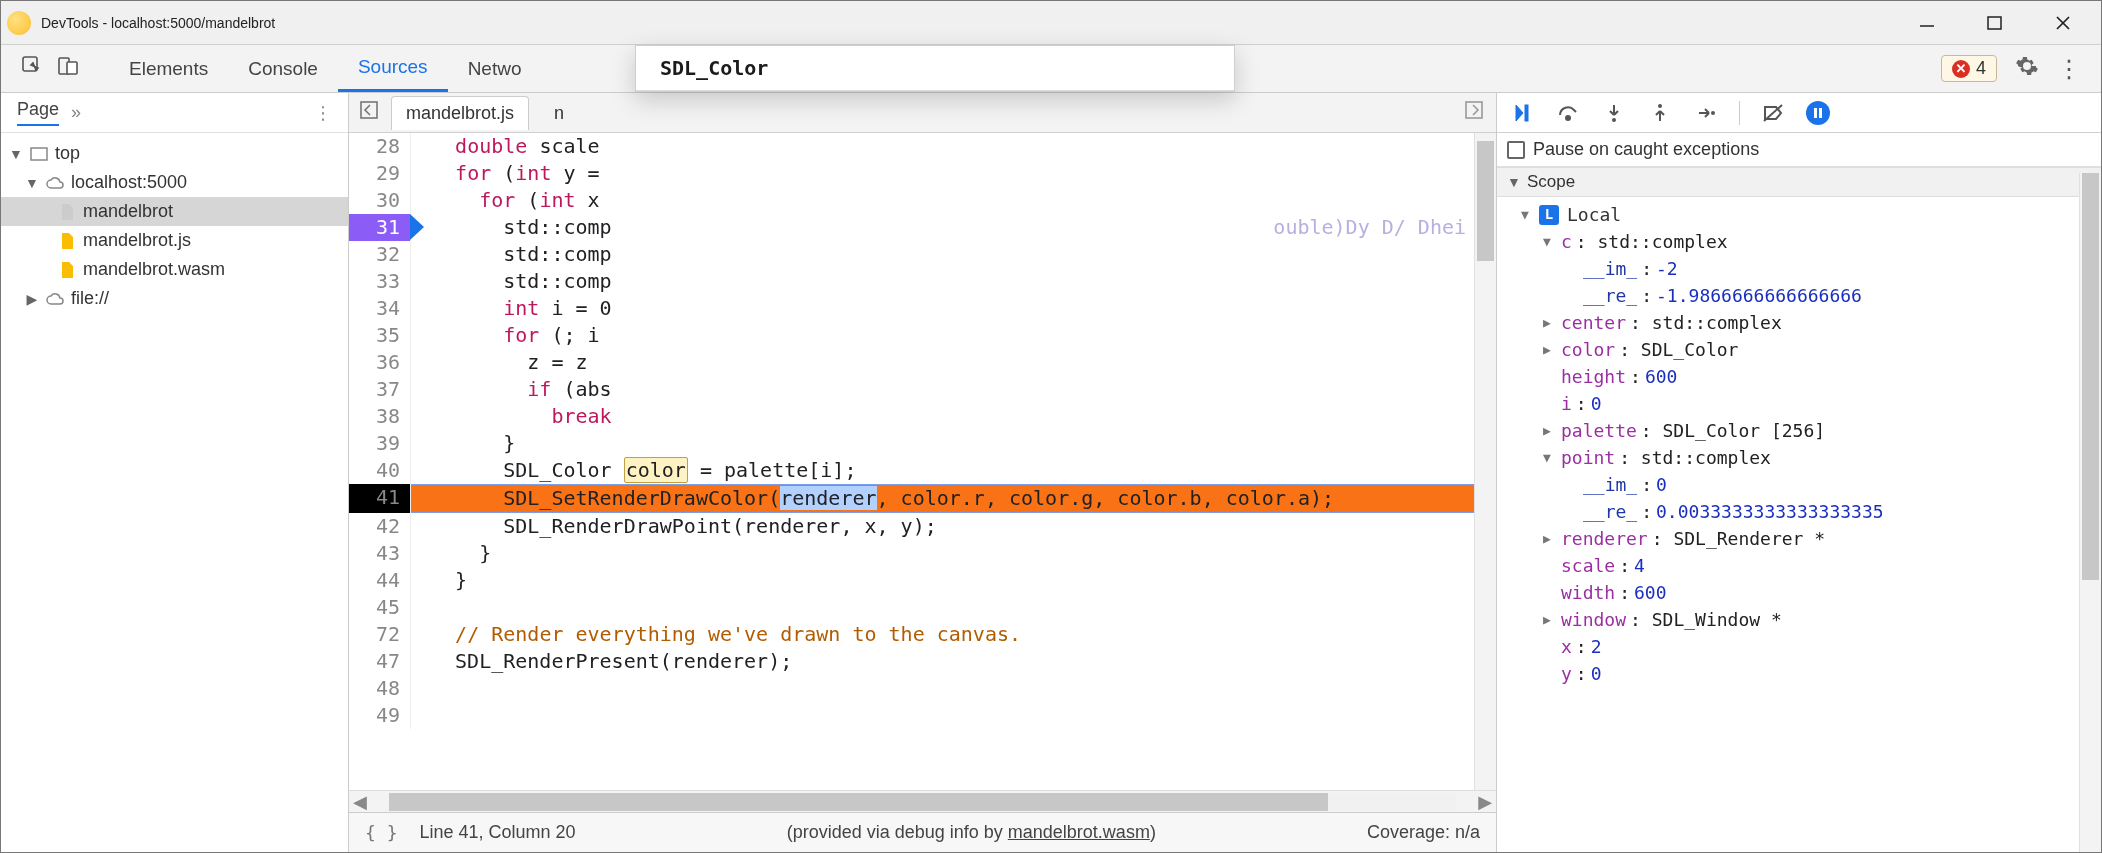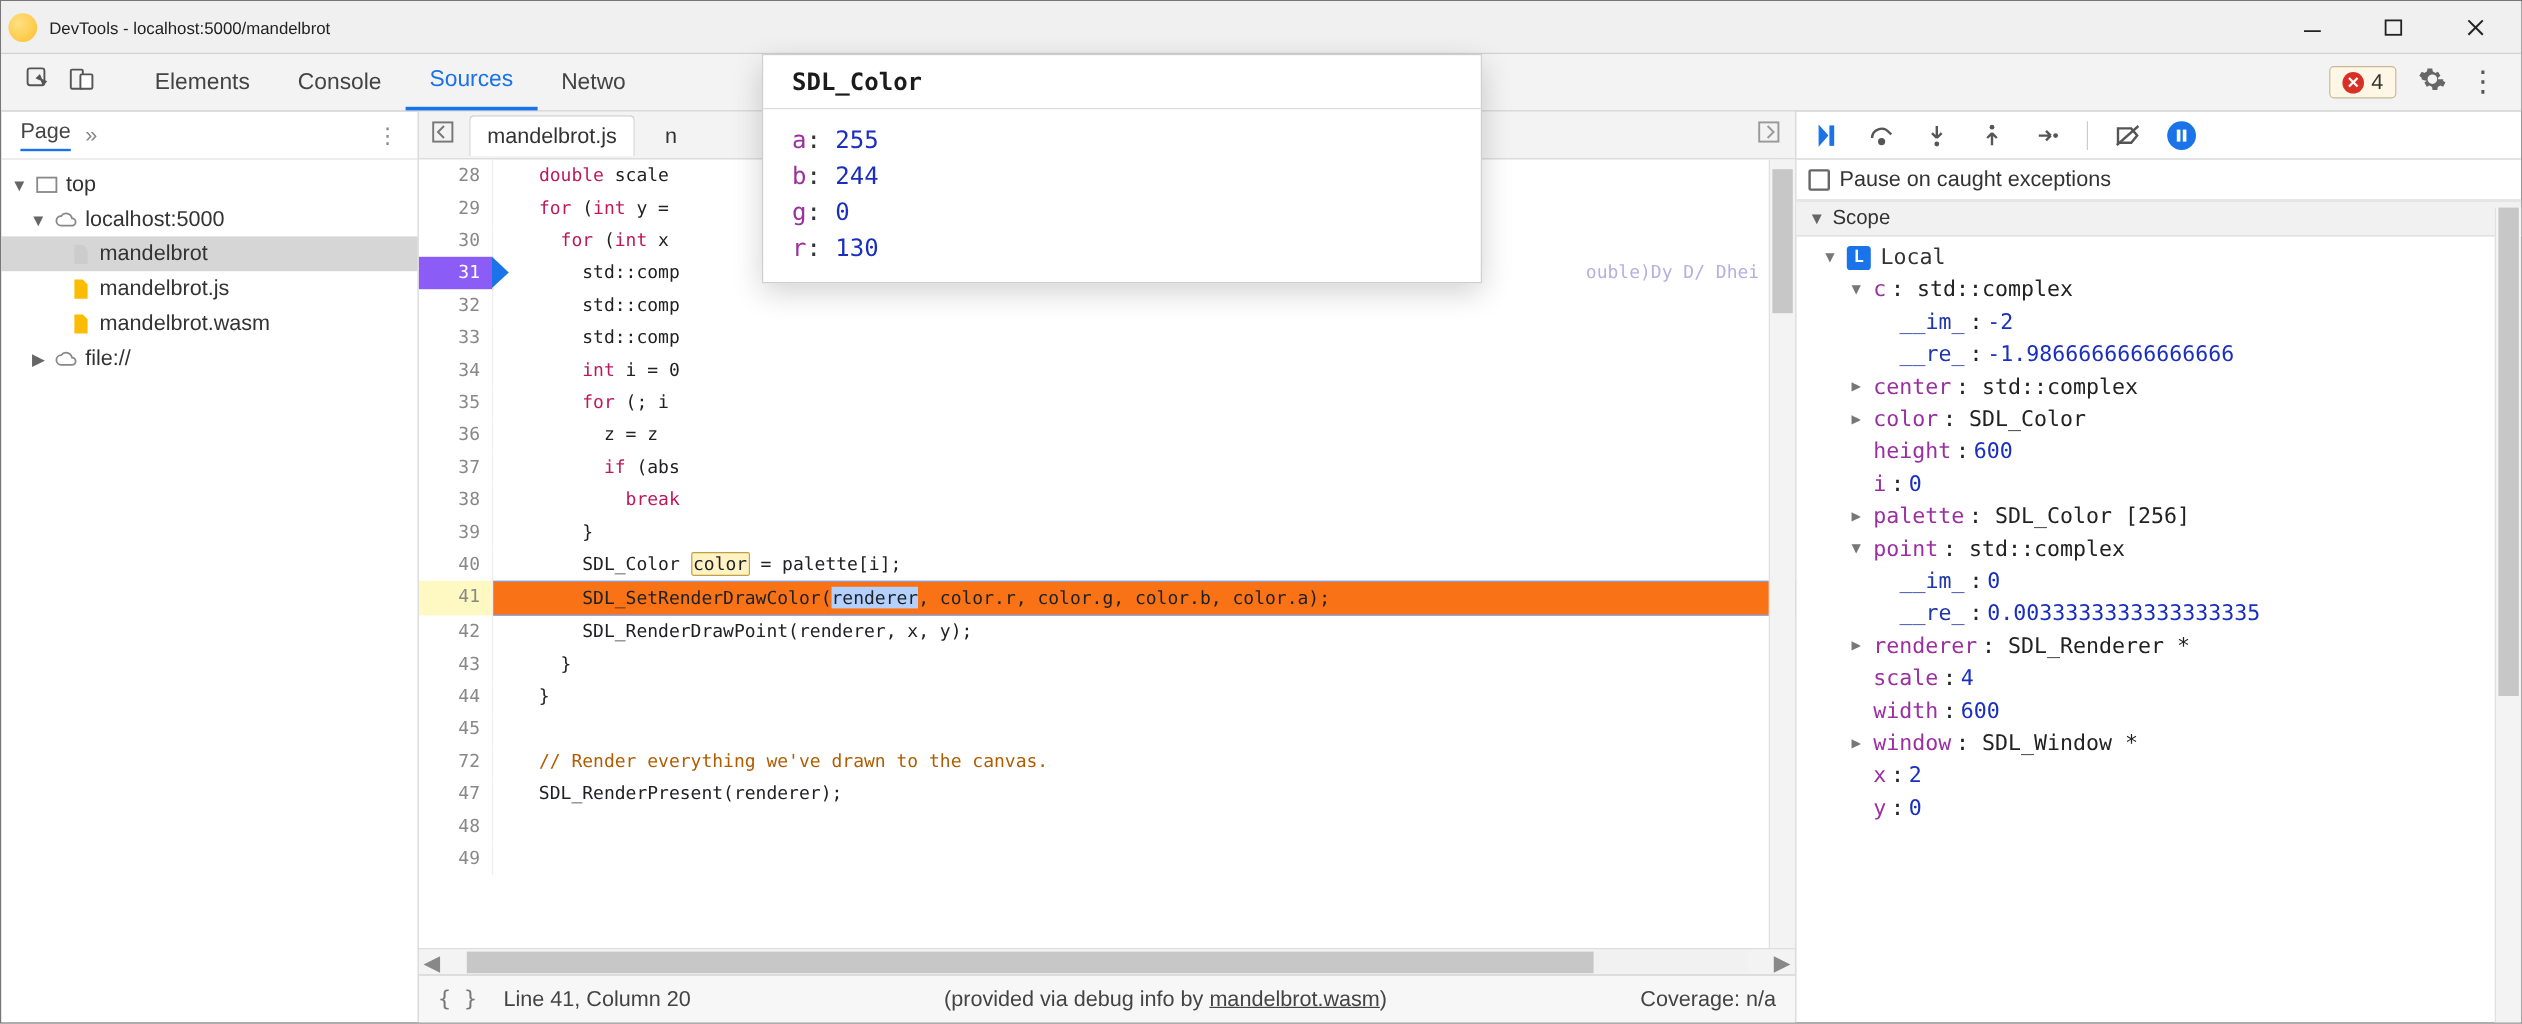--- a/index.html
+++ b/index.html
@@ -32,26 +32,26 @@
 .indent2b { padding-left: 40px; }
 .cloud-icon, .file-icon, .js-icon, .wasm-icon, .frame-icon { width: 20px; height: 20px; display: inline-block; }
 .cloud-icon svg, .file-icon svg, .frame-icon svg { fill: #888; }
 .js-icon svg, .wasm-icon svg { fill: #fbbc04; }
 .tree-row.selected { background: #d6d6d6; }
 .center { flex: 1; display: flex; flex-direction: column; min-width: 0; border-right: 1px solid #ccc; position: relative; }
 .filetabs { height: 40px; border-bottom: 1px solid #d0d0d0; display: flex; align-items: center; padding: 0 10px; gap: 10px; background: #f3f3f3; }
 .filetab { padding: 6px 14px; border: 1px solid #ccc; border-bottom: none; background: #fff; font-size: 18px; color: #333; border-top-left-radius: 4px; border-top-right-radius: 4px; }
 .ft-right { margin-left: auto; display: flex; gap: 6px; }
 .code-area { flex: 1; overflow: hidden; position: relative; background: #fff; }
-.code-lines { font-family: Consolas, monospace; font-size: 15px; line-height: 27px; display: grid; grid-template-columns: 62px 1fr; }
+.code-lines { font-family: Consolas, monospace; font-size: 20px; line-height: 27px; display: grid; grid-template-columns: 62px 1fr; }
 .ln { text-align: right; color: #888; padding-right: 10px; border-right: 1px solid #eee; background: #fff; }
 .ln.bp { background: #8b5cf6; color: #fff; position: relative; }
 .ln.bp::after { content: ""; position: absolute; right: -14px; top: 0; border-top: 13px solid transparent; border-bottom: 13px solid transparent; border-left: 14px solid #1a73e8; }
 .code { white-space: pre; color: #202124; padding-left: 20px; position: relative; overflow: hidden; }
-.line41 { background: #fef9c3; }
+.line41 { background: #000000; }
 .code .kw { color: #be185d; }
 .code .cm { color: #b15c00; }
 .hl-var { border: 1px solid #c0a040; background: #fff3c4; border-radius: 2px; padding: 0 1px; }
 .hl-sel { background: #b3d1ff; }
 .dbg-ghost { color: #b8aee0; }
 .scrollbar-bot { height: 22px; background: #f3f3f3; border-top: 1px solid #ddd; display: flex; align-items: center; }
 .sb-track { flex: 1; height: 18px; background: #f1f1f1; margin: 0 18px; position: relative; }
 .sb-thumb { position: absolute; height: 18px; background: #c7c7c7; }
 .statusbar { height: 40px; border-top: 1px solid #ccc; display: flex; align-items: center; padding: 0 16px; gap: 22px; color: #444; font-size: 18px; background: #f7f7f7; }
 .statusbar .coverage { margin-left: auto; }
@@ -275,26 +275,20 @@
         <span style="font-family:Consolas,monospace;color:#777">{ }</span>
         <span>Line 41, Column 20</span>
         <span style="margin-left:auto">
           <span>(provided via debug info by </span><a>mandelbrot.wasm</a><span>)</span>
         </span>
         <span class="coverage">Coverage: n/a</span>
       </div>
 
       <div class="tooltip" style="left:286px;top:-48px">
         <div class="tt-head">SDL_Color</div>
-        <div class="tt-body" id="tt-body">
-            <div><span class="tt-k">a</span>: <span class="tt-v">255</span></div>
-            <div><span class="tt-k">b</span>: <span class="tt-v">244</span></div>
-            <div><span class="tt-k">g</span>: <span class="tt-v">0</span></div>
-            <div><span class="tt-k">r</span>: <span class="tt-v">130</span></div>
-          </div>
       </div>
     </div>
 
     <div class="rightpanel">
       <div class="dbg-toolbar">
         <span class="dbg-btn blue">
             <svg width="20" height="20">
               <path d="M4 2v16l7-8z" fill="#1a73e8"></path>
               <rect x="13" y="2" width="3" height="16" fill="#1a73e8"></rect>
             </svg>

